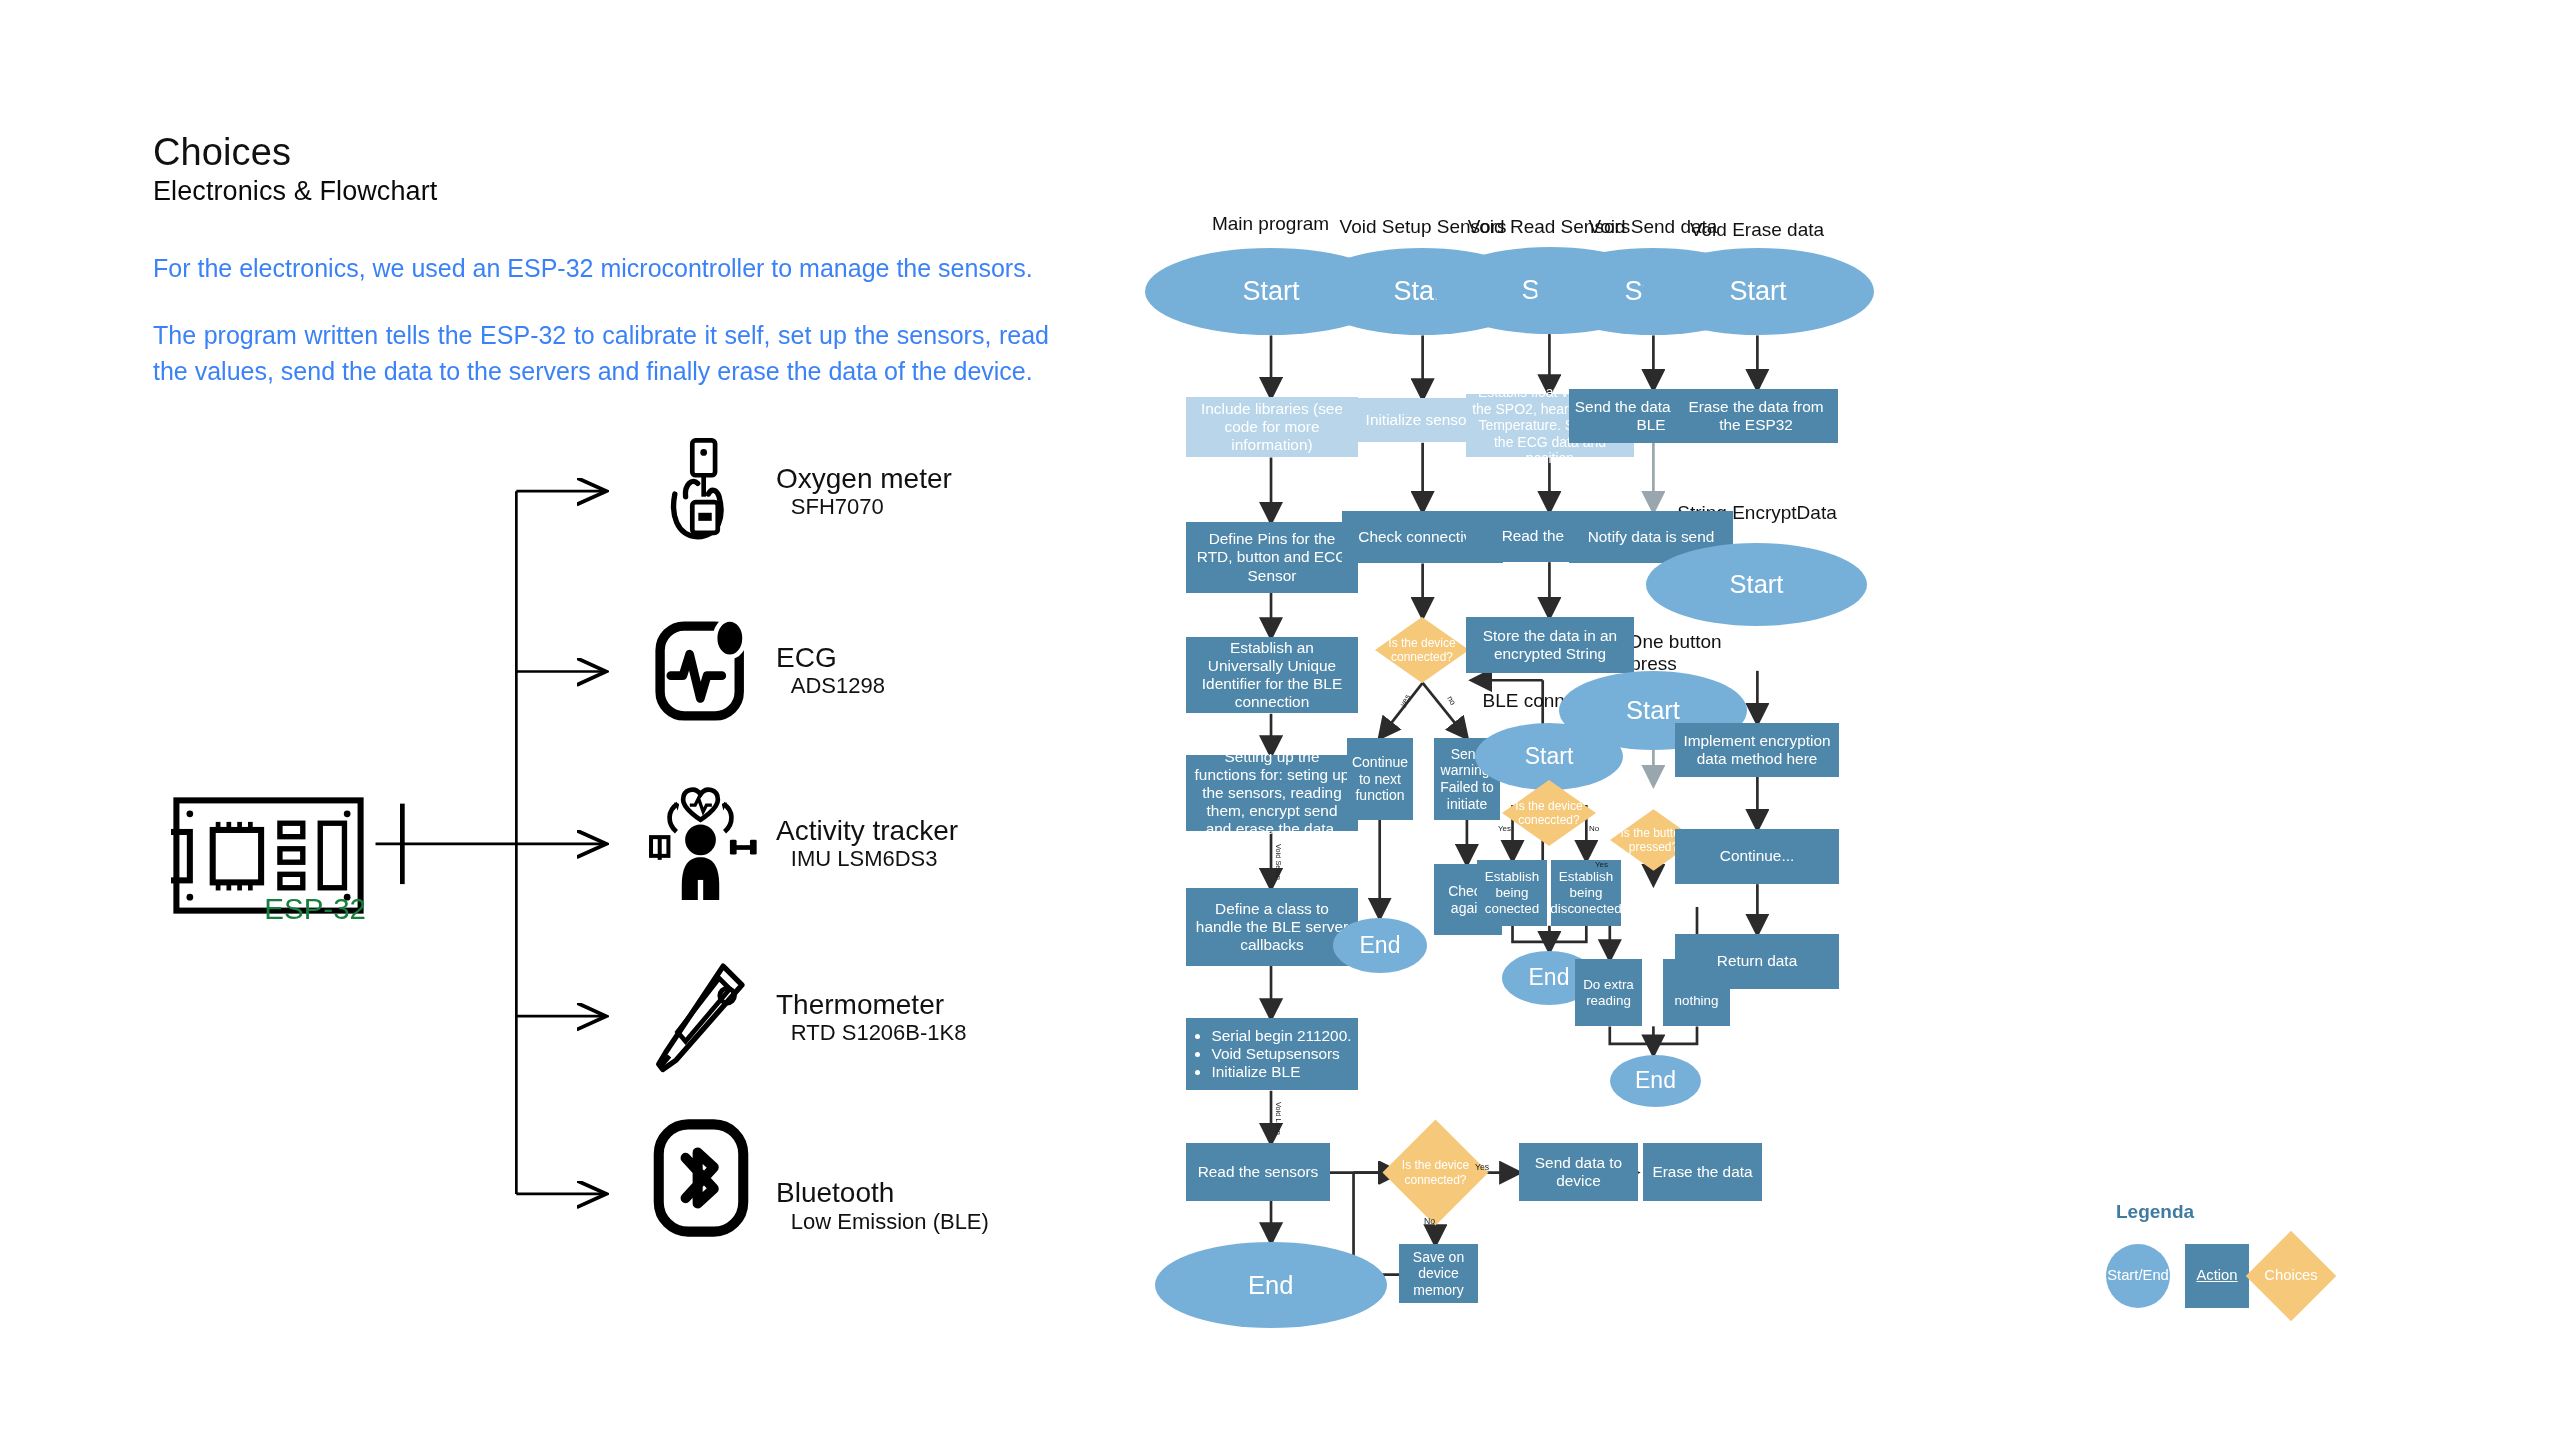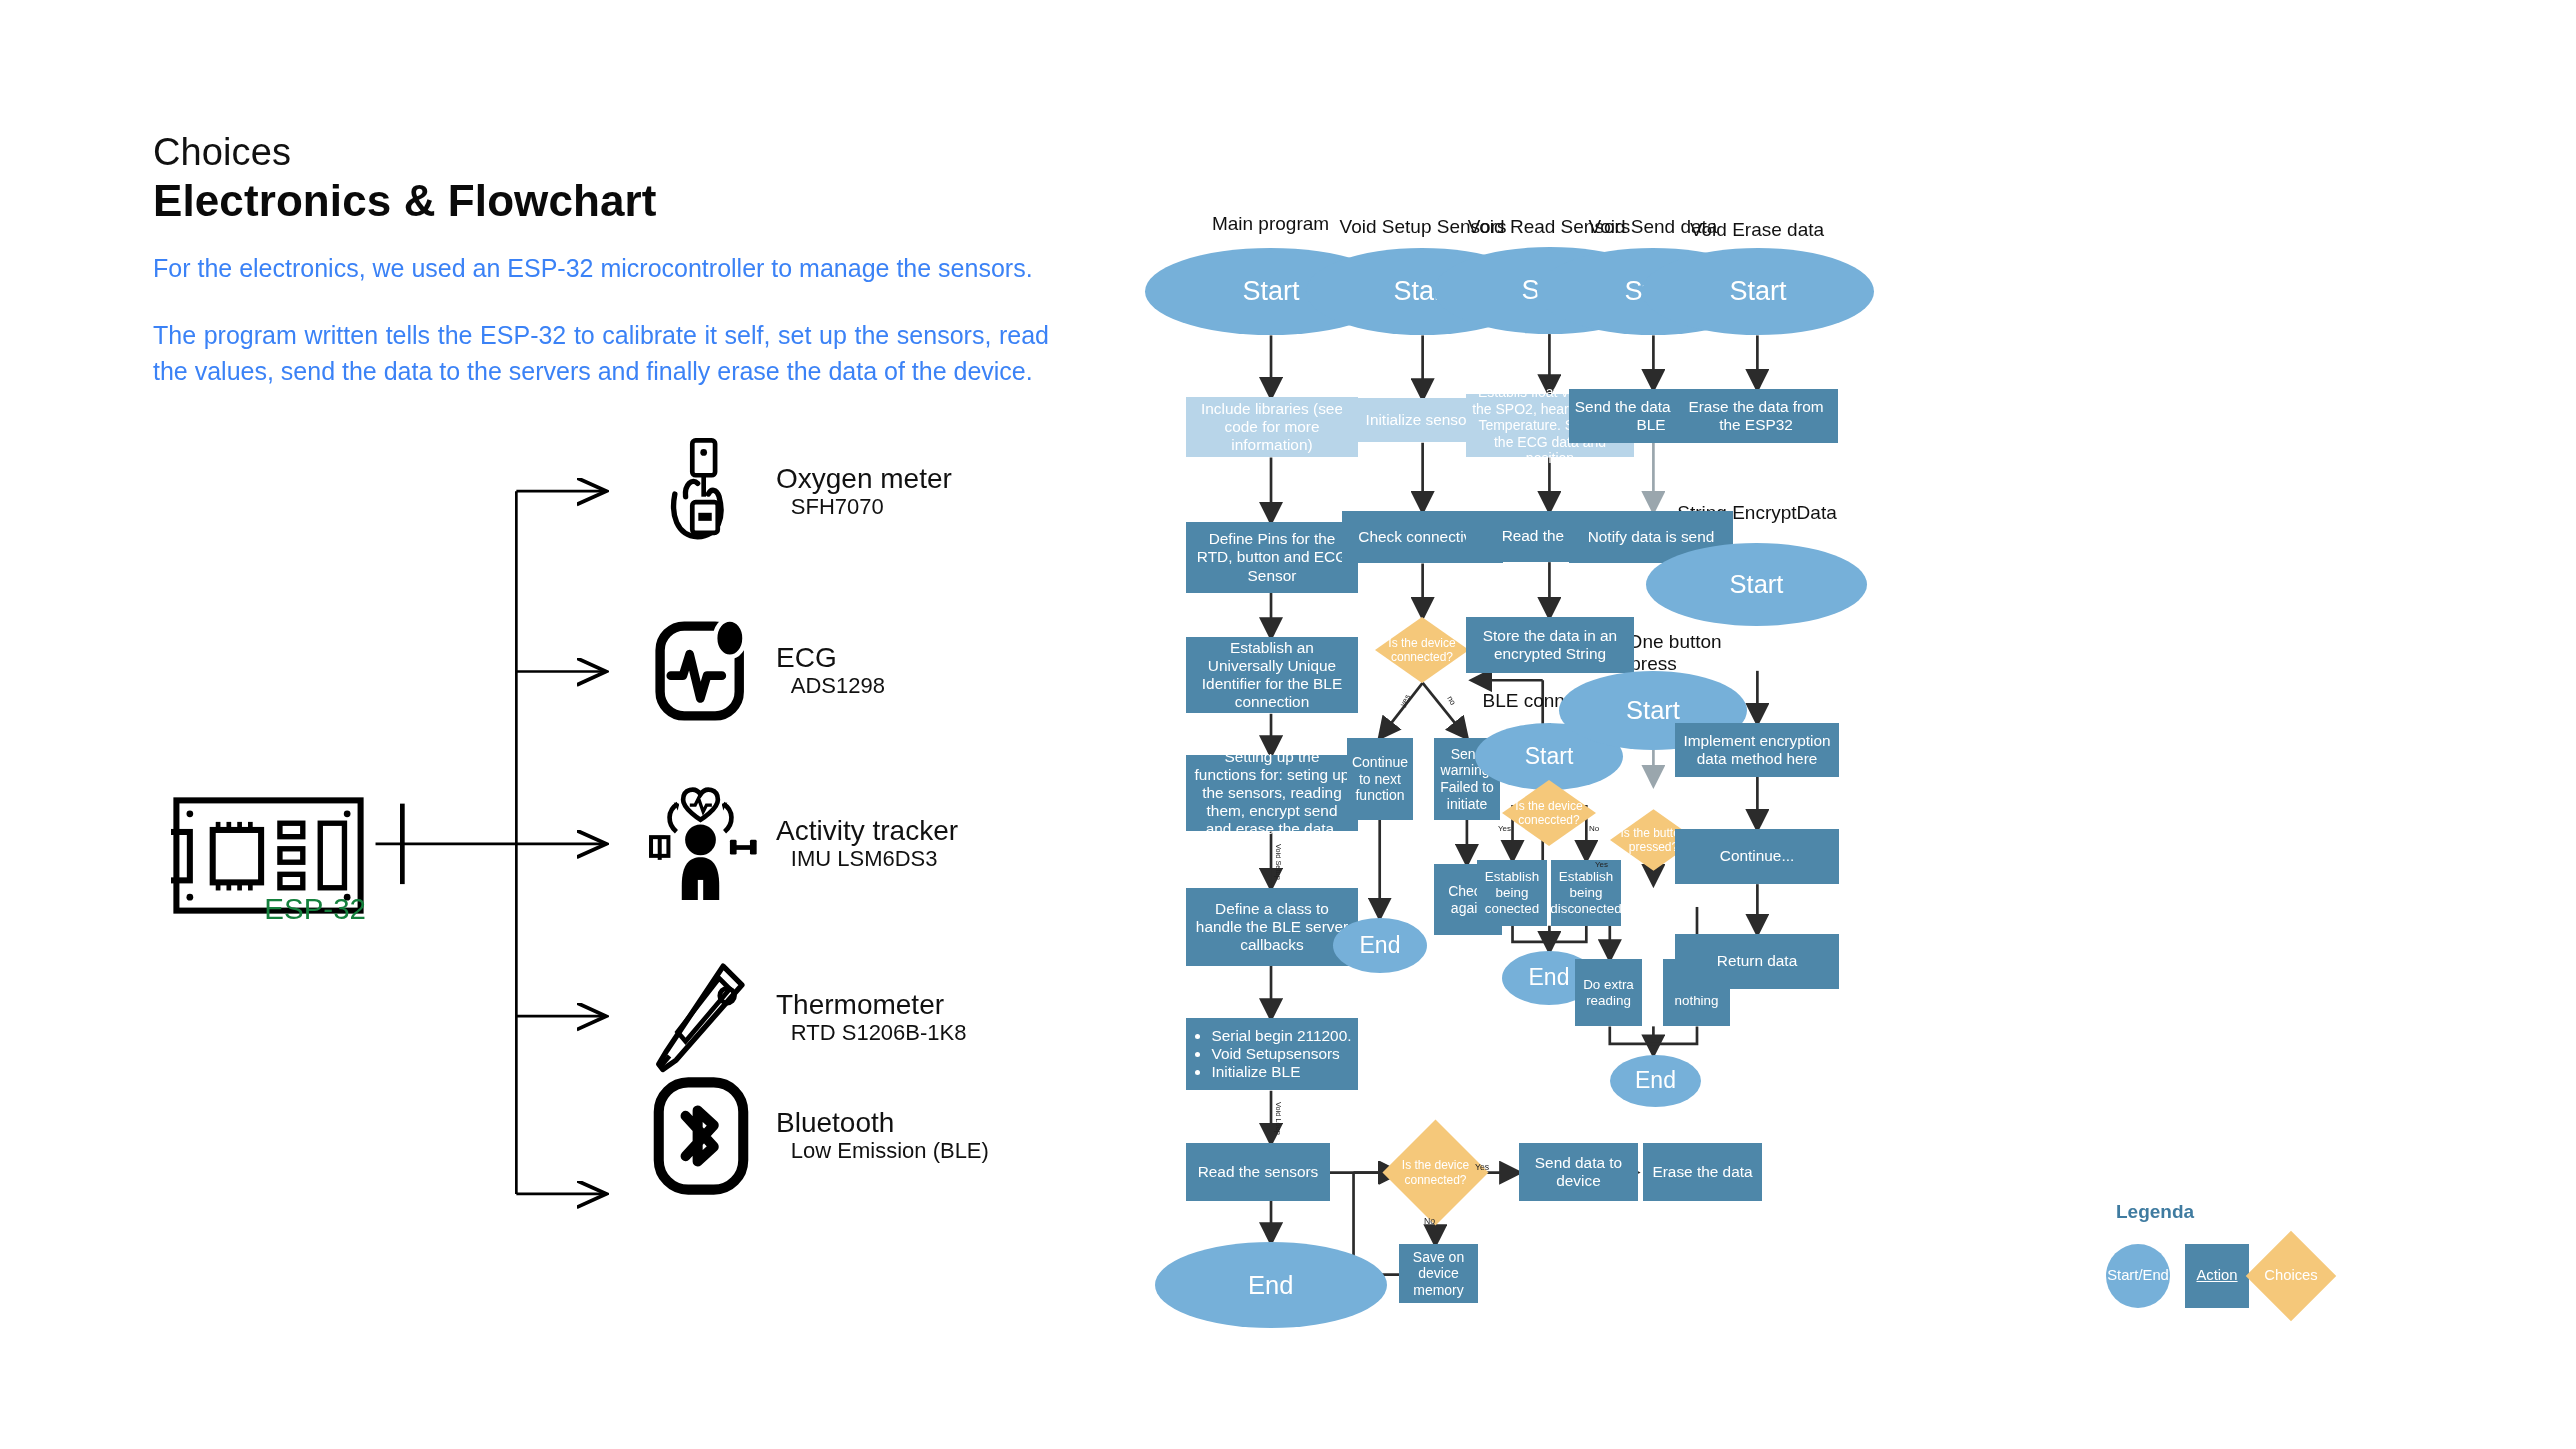--- a/index.html
+++ b/index.html
@@ -2,21 +2,21 @@
 <html style="font-size:10.7px"><head>
 <meta charset="utf-8">
 <style>
   html,body{margin:0;padding:0;background:#ffffff;}
   body{width:2576px;height:1449px;position:relative;overflow:hidden;
        font-family:"Liberation Sans","DejaVu Sans",sans-serif;color:#1a1a1a;}
 
   
   #left-panel{position:absolute;left:0;top:0;width:1140px;height:1449px;}
   .title-small{position:absolute;left:153px;top:131px;font-size:38px;font-weight:400;letter-spacing:0.1px;color:#111;}
-  .title-big{position:absolute;left:153px;top:176px;font-size:44px;font-weight:700;letter-spacing:0.1px;color:#0a0a0a;}
+  .title-big{position:absolute;left:153px;top:176px;font-size:27px;font-weight:400;letter-spacing:0.1px;color:#0a0a0a;}
   .para{position:absolute;left:153px;font-size:25px;line-height:1.42;color:#3b82f6;text-align:justify;width:896px;}
   #para-1{top:251px;}
   #para-2{top:318px;}
 
   
   #esp-block{position:absolute;left:171px;top:795px;width:195px;height:121px;}
   #esp-caption{position:absolute;left:171px;top:892px;width:195px;text-align:right;font-size:29.5px;color:#15803d;}
 
   
   .sensor-row{position:absolute;left:637px;width:496px;height:114px;display:flex;align-items:center;}
@@ -172,21 +172,21 @@
         <circle cx="124" cy="56" r="11" fill="none" stroke="#000" stroke-width="7"></circle>
         <path d="M26,160 L38,146" stroke="#000" stroke-width="7"></path>
       </svg>
     </div>
     <div class="sensor-txt">
       <div class="sensor-name">Thermometer</div>
       <div class="sensor-sub">RTD S1206B-1K8</div>
     </div>
   </div>
 
-  <div class="sensor-row" style="top:1079px;">
+  <div class="sensor-row" style="top:1121px;align-items:flex-end;">
     <div class="sensor-icon">
       <svg width="114" height="118" viewBox="0 0 170 176">
         <rect x="22" y="8" width="126" height="160" rx="44" fill="none" stroke="#000" stroke-width="15"></rect>
         <path d="M62,118 L104,72 L80,50 L80,126 L104,104 L62,58" fill="none" stroke="#000" stroke-width="15" stroke-linejoin="round" stroke-linecap="round"></path>
       </svg>
     </div>
     <div class="sensor-txt">
       <div class="sensor-name">Bluetooth</div>
       <div class="sensor-sub">Low Emission (BLE)</div>
     </div>

